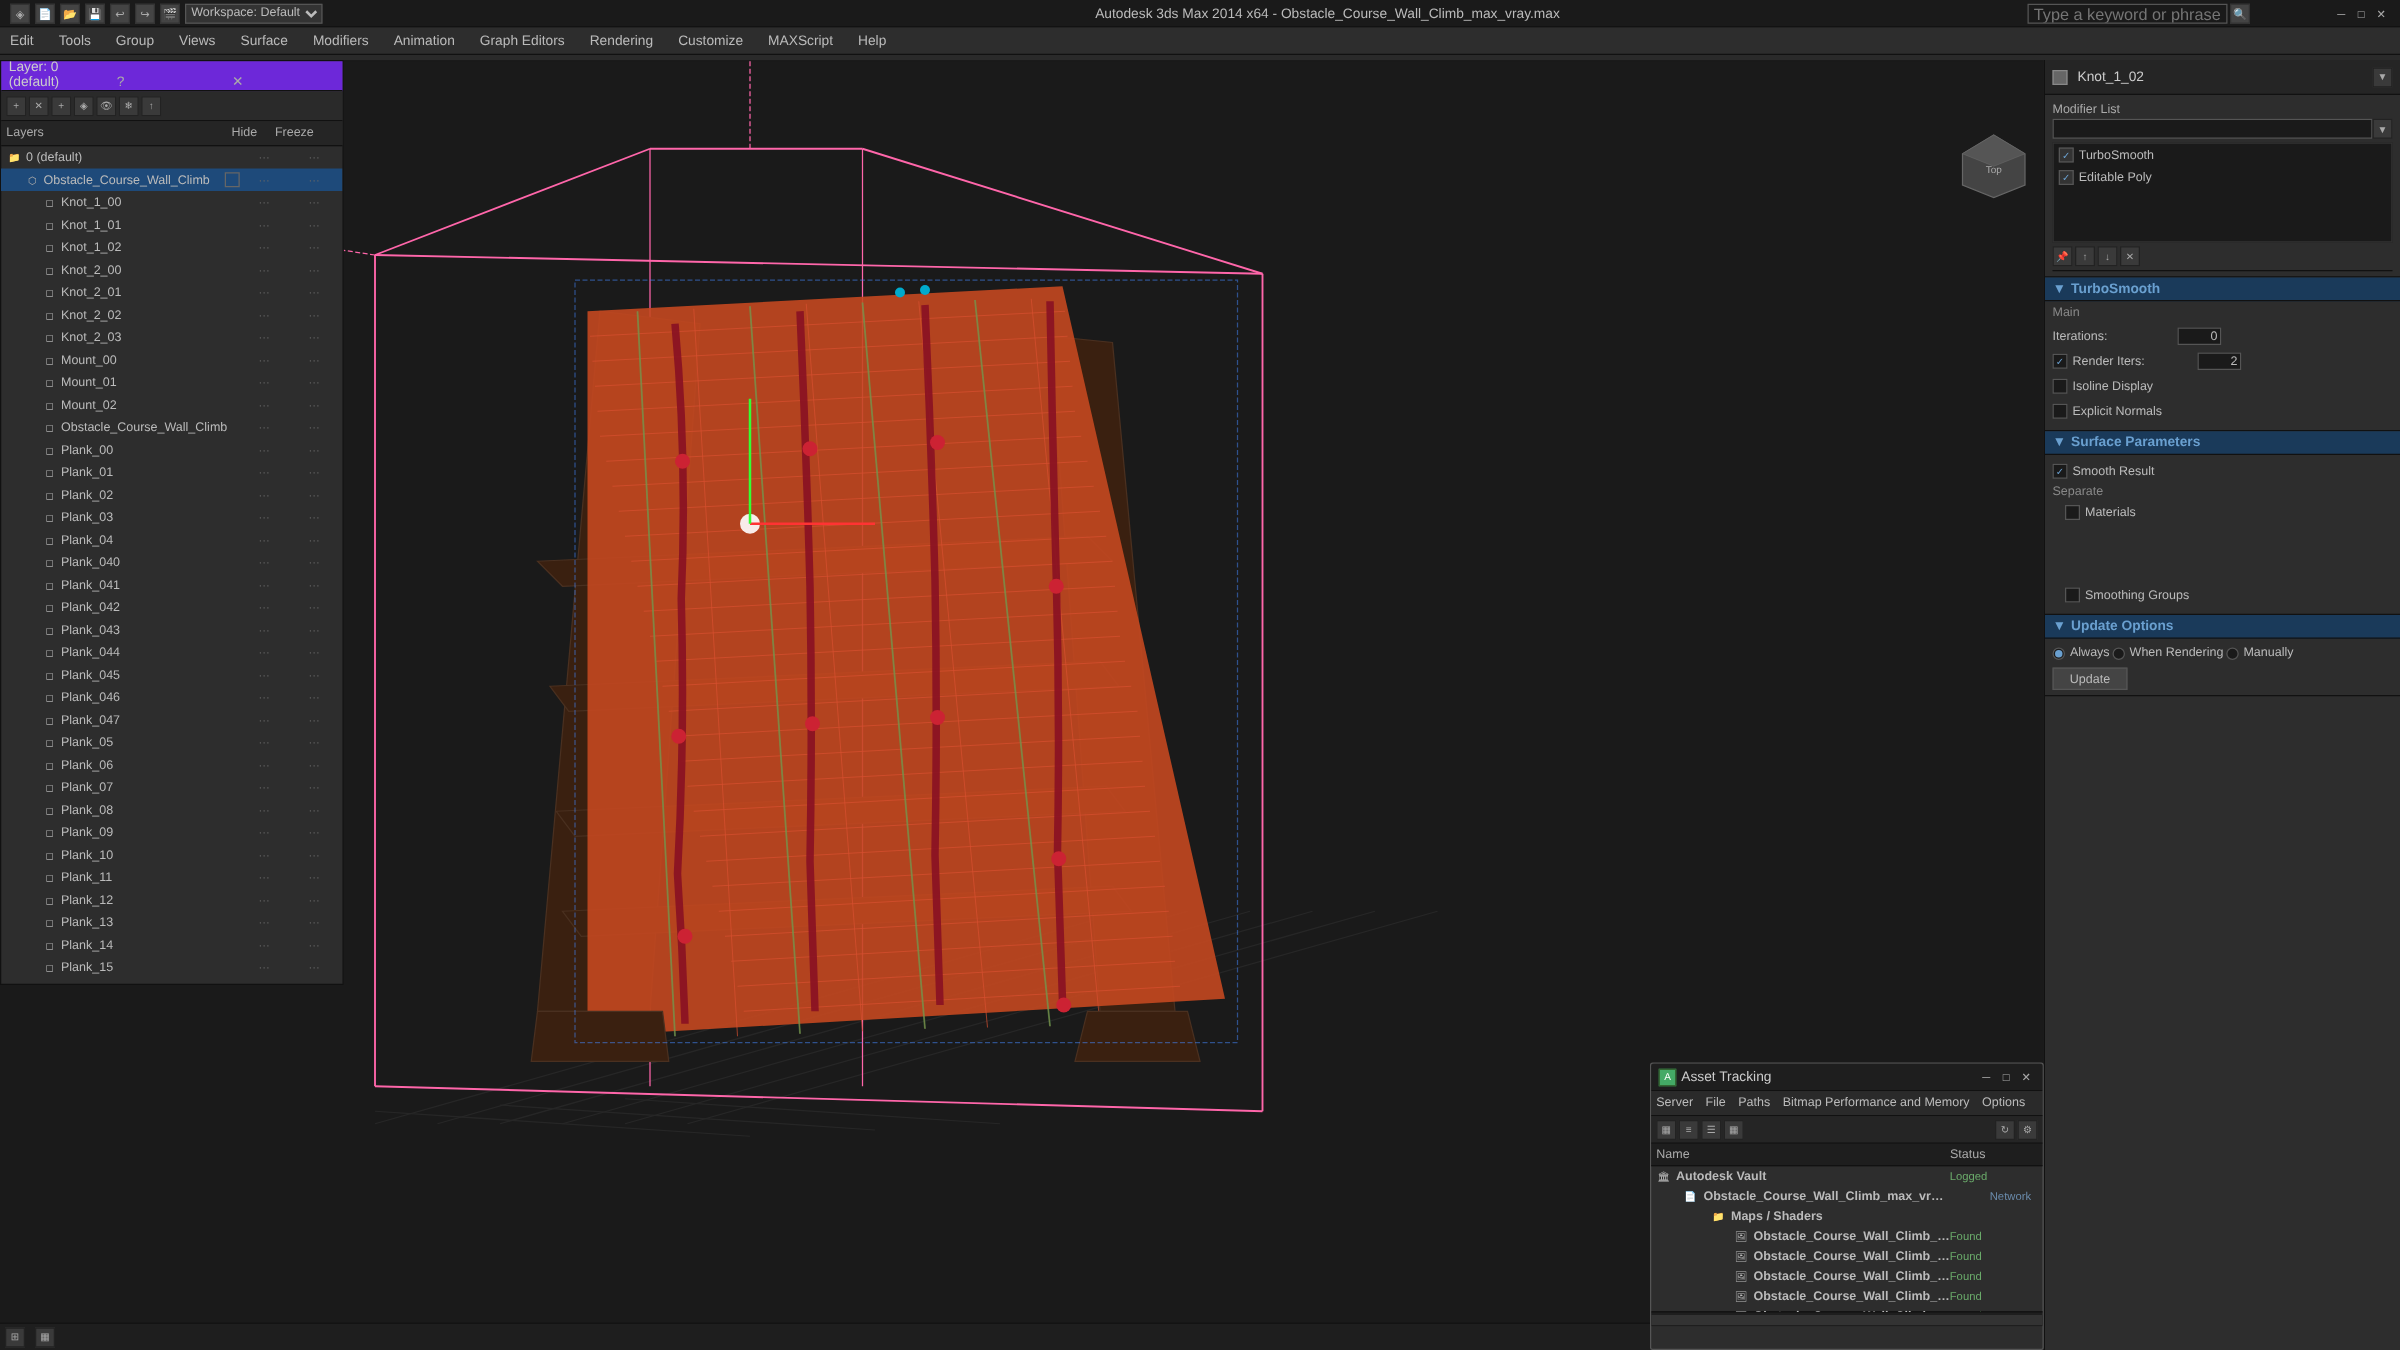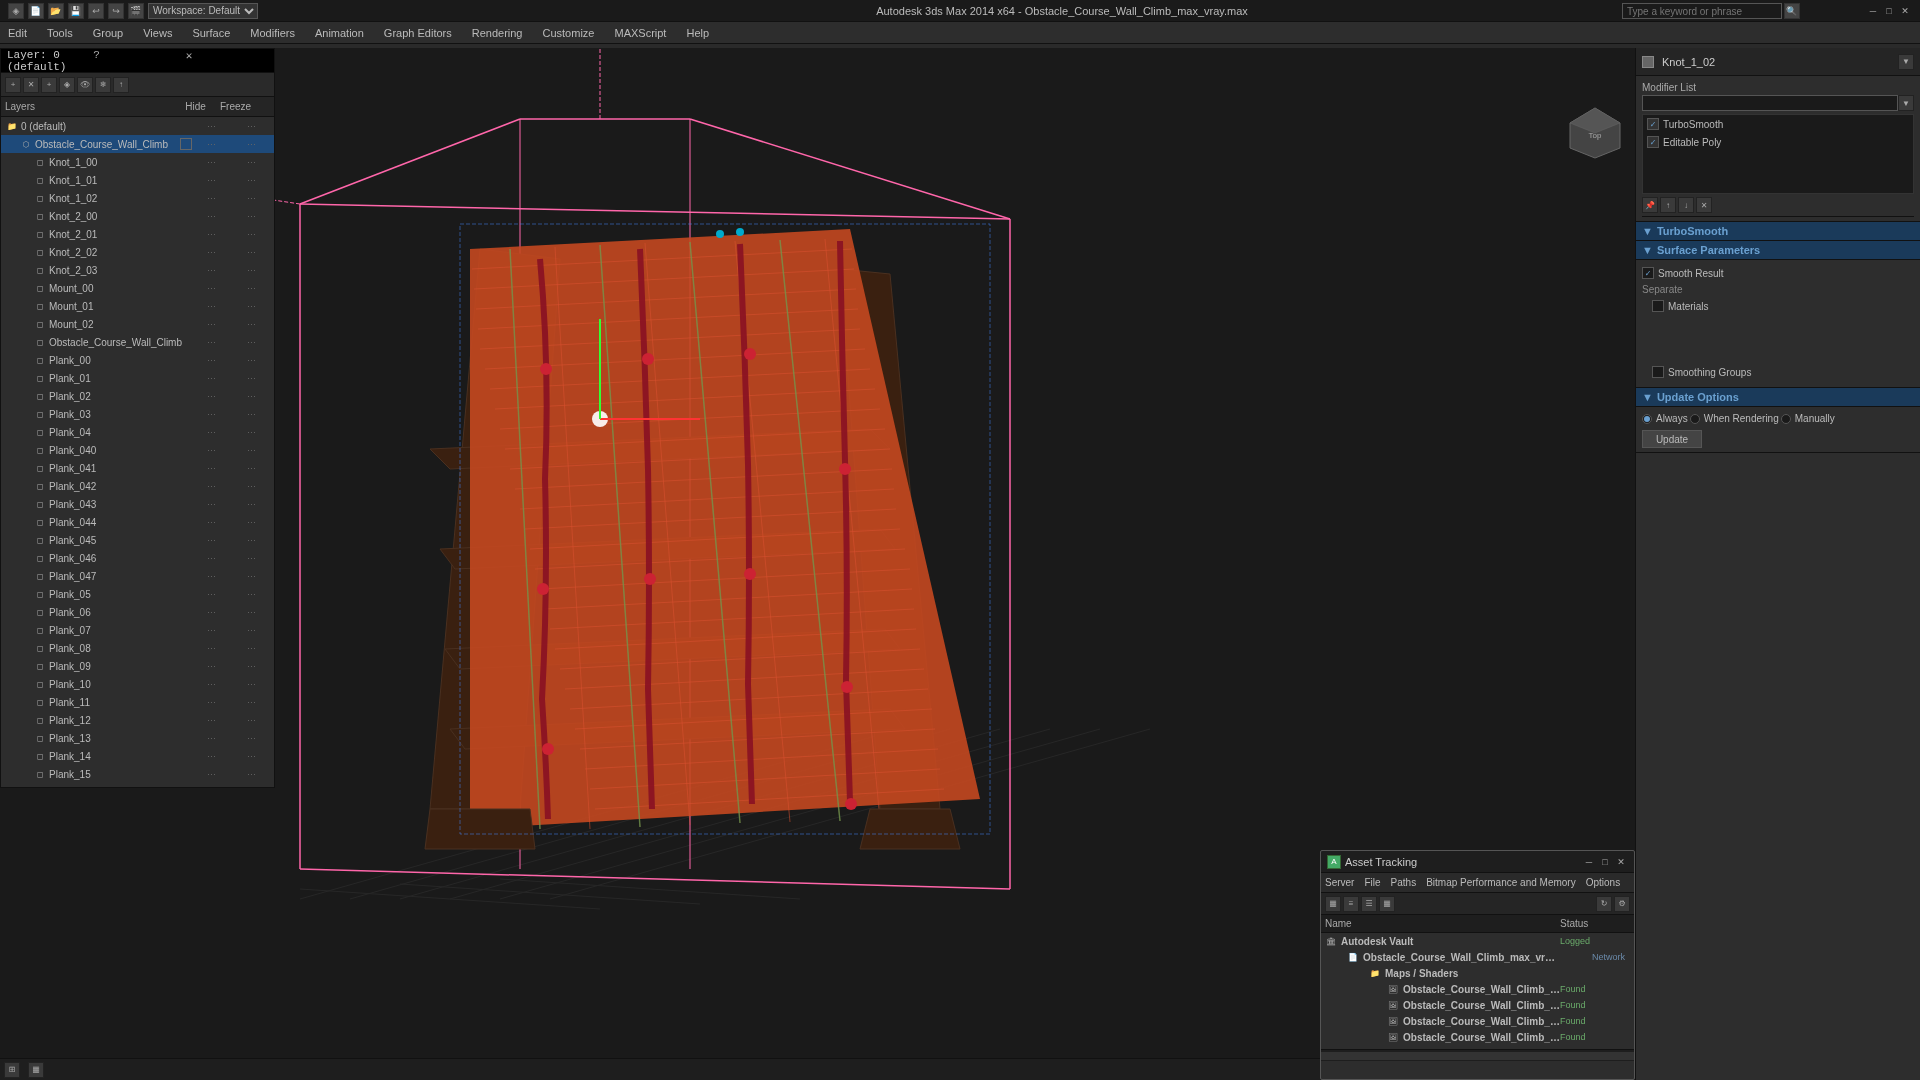--- a/index.html
+++ b/index.html
@@ -116,21 +116,21 @@
     <div class="toolbar-icon">↩</div>
     <div class="toolbar-icon">↪</div>
     <div class="toolbar-icon">🎬</div>
     <select style="height:16px;font-size:10px;background:#333;color:#bbb;border:1px solid #555;">
       <option>Workspace: Default</option>
     </select>
   </div>
   <div id="titlebar-center">Autodesk 3ds Max 2014 x64 - Obstacle_Course_Wall_Climb_max_vray.max</div>
   <div id="titlebar-right">
     <div id="searchbar">
-      <input type="text" id="search-input" style="width: 160px; height: 16px; background: rgb(26, 26, 26); border: 1px solid rgb(85, 85, 85); color: rgb(136, 136, 136); font-size: 10px; padding: 0px 4px;" placeholder="Type a keyword or phrase">
+      <input type="text" id="search-input" style="width: 160px; height: 16px; background: rgb(26, 26, 26); border: 1px solid rgb(85, 85, 85); color: rgb(136, 136, 136); font-size: 13px; padding: 0px 4px;" placeholder="Type a keyword or phrase">
       <div class="toolbar-icon">🔍</div>
     </div>
     <div class="title-btn">─</div>
     <div class="title-btn">□</div>
     <div class="title-btn close">✕</div>
   </div>
 </div>
 
 <div id="menubar">
   <div class="menu-item">Edit</div>
@@ -141,21 +141,21 @@
   <div class="menu-item">Modifiers</div>
   <div class="menu-item">Animation</div>
   <div class="menu-item">Graph Editors</div>
   <div class="menu-item">Rendering</div>
   <div class="menu-item">Customize</div>
   <div class="menu-item">MAXScript</div>
   <div class="menu-item">Help</div>
 </div>
 
 <div id="layer-panel">
-  <div id="layer-panel-header" style="display:flex;align-items:flex-start;height:24px;background:#000000;padding:0 6px;border-bottom:1px solid #111;font-family:Liberation Mono, monospace;">
+  <div id="layer-panel-header" style="display:flex;align-items:flex-end;height:24px;background:#6d28d9;padding:0 6px;border-bottom:1px solid #111;">
     <span style="flex:1;font-size:11px;color:#ccc;">Layer: 0 (default)</span>
     <span style="margin-right:6px;color:#aaa;cursor:pointer;">?</span>
     <span style="color:#aaa;cursor:pointer;">✕</span>
   </div>
   <div id="layer-panel-toolbar">
     <div class="small-btn">+</div>
     <div class="small-btn">✕</div>
     <div class="small-btn">+</div>
     <div class="small-btn">◈</div>
     <div class="small-btn">👁</div>
@@ -659,20 +659,44 @@
       <div class="small-btn">↓</div>
       <div class="small-btn">✕</div>
     </div>
   </div>
 
   <div class="section-header">
     <span>▼</span>
     <span>TurboSmooth</span>
   </div>
 
+  <div class="section-content">
+    <div style="font-size:10px;color:#888;margin-bottom:4px;">Main</div>
+
+    <div class="param-row">
+      <span class="param-label">Iterations:</span>
+      <input type="text" class="param-value" value="0" style="width: 35px; height: 14px; background: rgb(26, 26, 26); border: 1px solid rgb(85, 85, 85); color: rgb(187, 187, 187); font-size: 10px; text-align: right; padding: 0px 2px;">
+    </div>
+
+    <div class="param-row">
+      <div class="param-checkbox checked"></div>
+      <span class="param-label">Render Iters:</span>
+      <input type="text" class="param-value" value="2" style="width: 35px; height: 14px; background: rgb(26, 26, 26); border: 1px solid rgb(85, 85, 85); color: rgb(187, 187, 187); font-size: 10px; text-align: right; padding: 0px 2px;">
+    </div>
+
+    <div class="param-row">
+      <div class="param-checkbox"></div>
+      <span class="param-label">Isoline Display</span>
+    </div>
+
+    <div class="param-row">
+      <div class="param-checkbox"></div>
+      <span class="param-label">Explicit Normals</span>
+    </div>
+  </div>
 
   <div class="section-header">
     <span>▼</span>
     <span>Surface Parameters</span>
   </div>
 
   <div class="section-content">
     <div class="param-row">
       <div class="param-checkbox checked"></div>
       <span class="param-label">Smooth Result</span>

